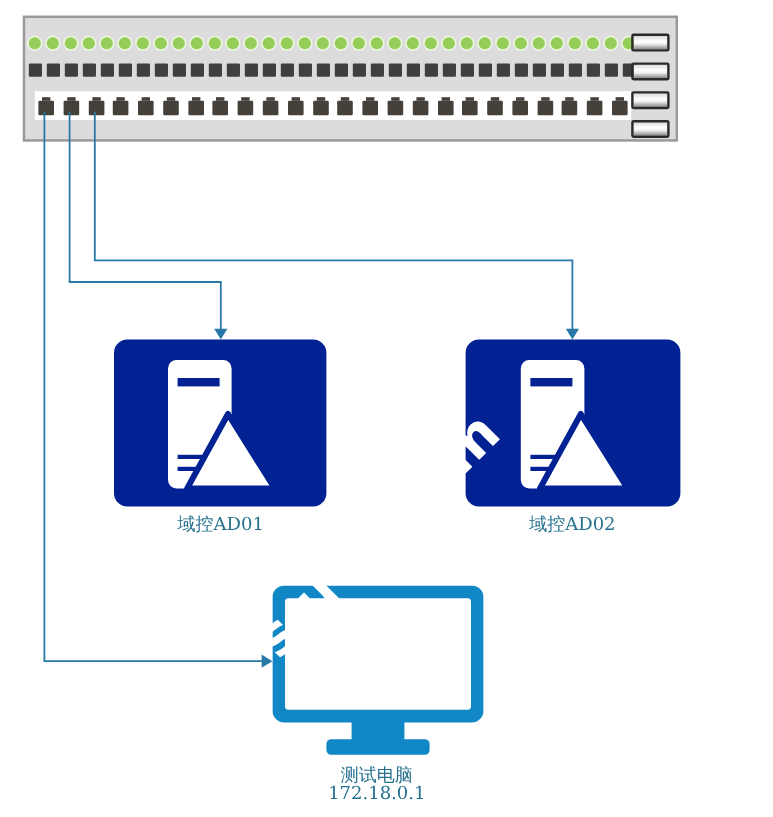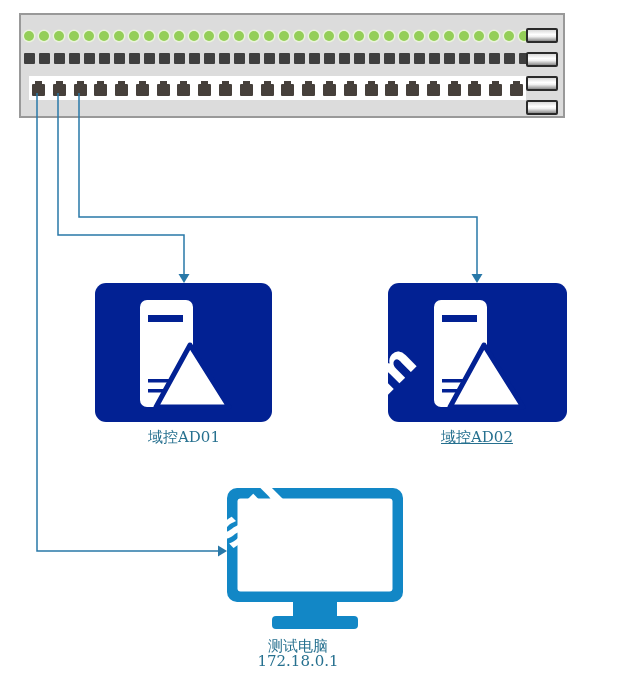--- a/index.html
+++ b/index.html
@@ -29,22 +29,22 @@
   .server-box{position:absolute;width:177px;height:139px;background:#022193;border-radius:11px;z-index:3;}
   .server-box svg,.monitor svg{display:block;}
   #server-ad01{left:95px;top:283px;}
   #server-ad02{left:388px;top:283px;width:179px;}
   .monitor{position:absolute;left:227px;top:488px;width:176px;height:142px;z-index:3;}
 
   
   .dev-label{position:absolute;width:180px;text-align:center;color:#26708f;
              font-size:15px;line-height:15px;z-index:3;}
   #label-ad01{left:94px;top:430px;}
-  #label-ad02{left:387px;top:430px;text-decoration:underline;}
-  #label-pc{left:208px;top:639px;}
+  #label-ad02{left:387px;top:430px;}
+  #label-pc{left:224px;top:639px;}
 
   
   .watermark{position:absolute;left:140px;top:410px;width:360px;height:60px;line-height:60px;
              text-align:center;transform:rotate(-45deg);color:#ffffff;font-weight:bold;
              font-size:46px;letter-spacing:16px;z-index:10;
              font-family:"DejaVu Sans","Liberation Sans",sans-serif;pointer-events:none;}
 </style>
 </head>
 <body>
 

